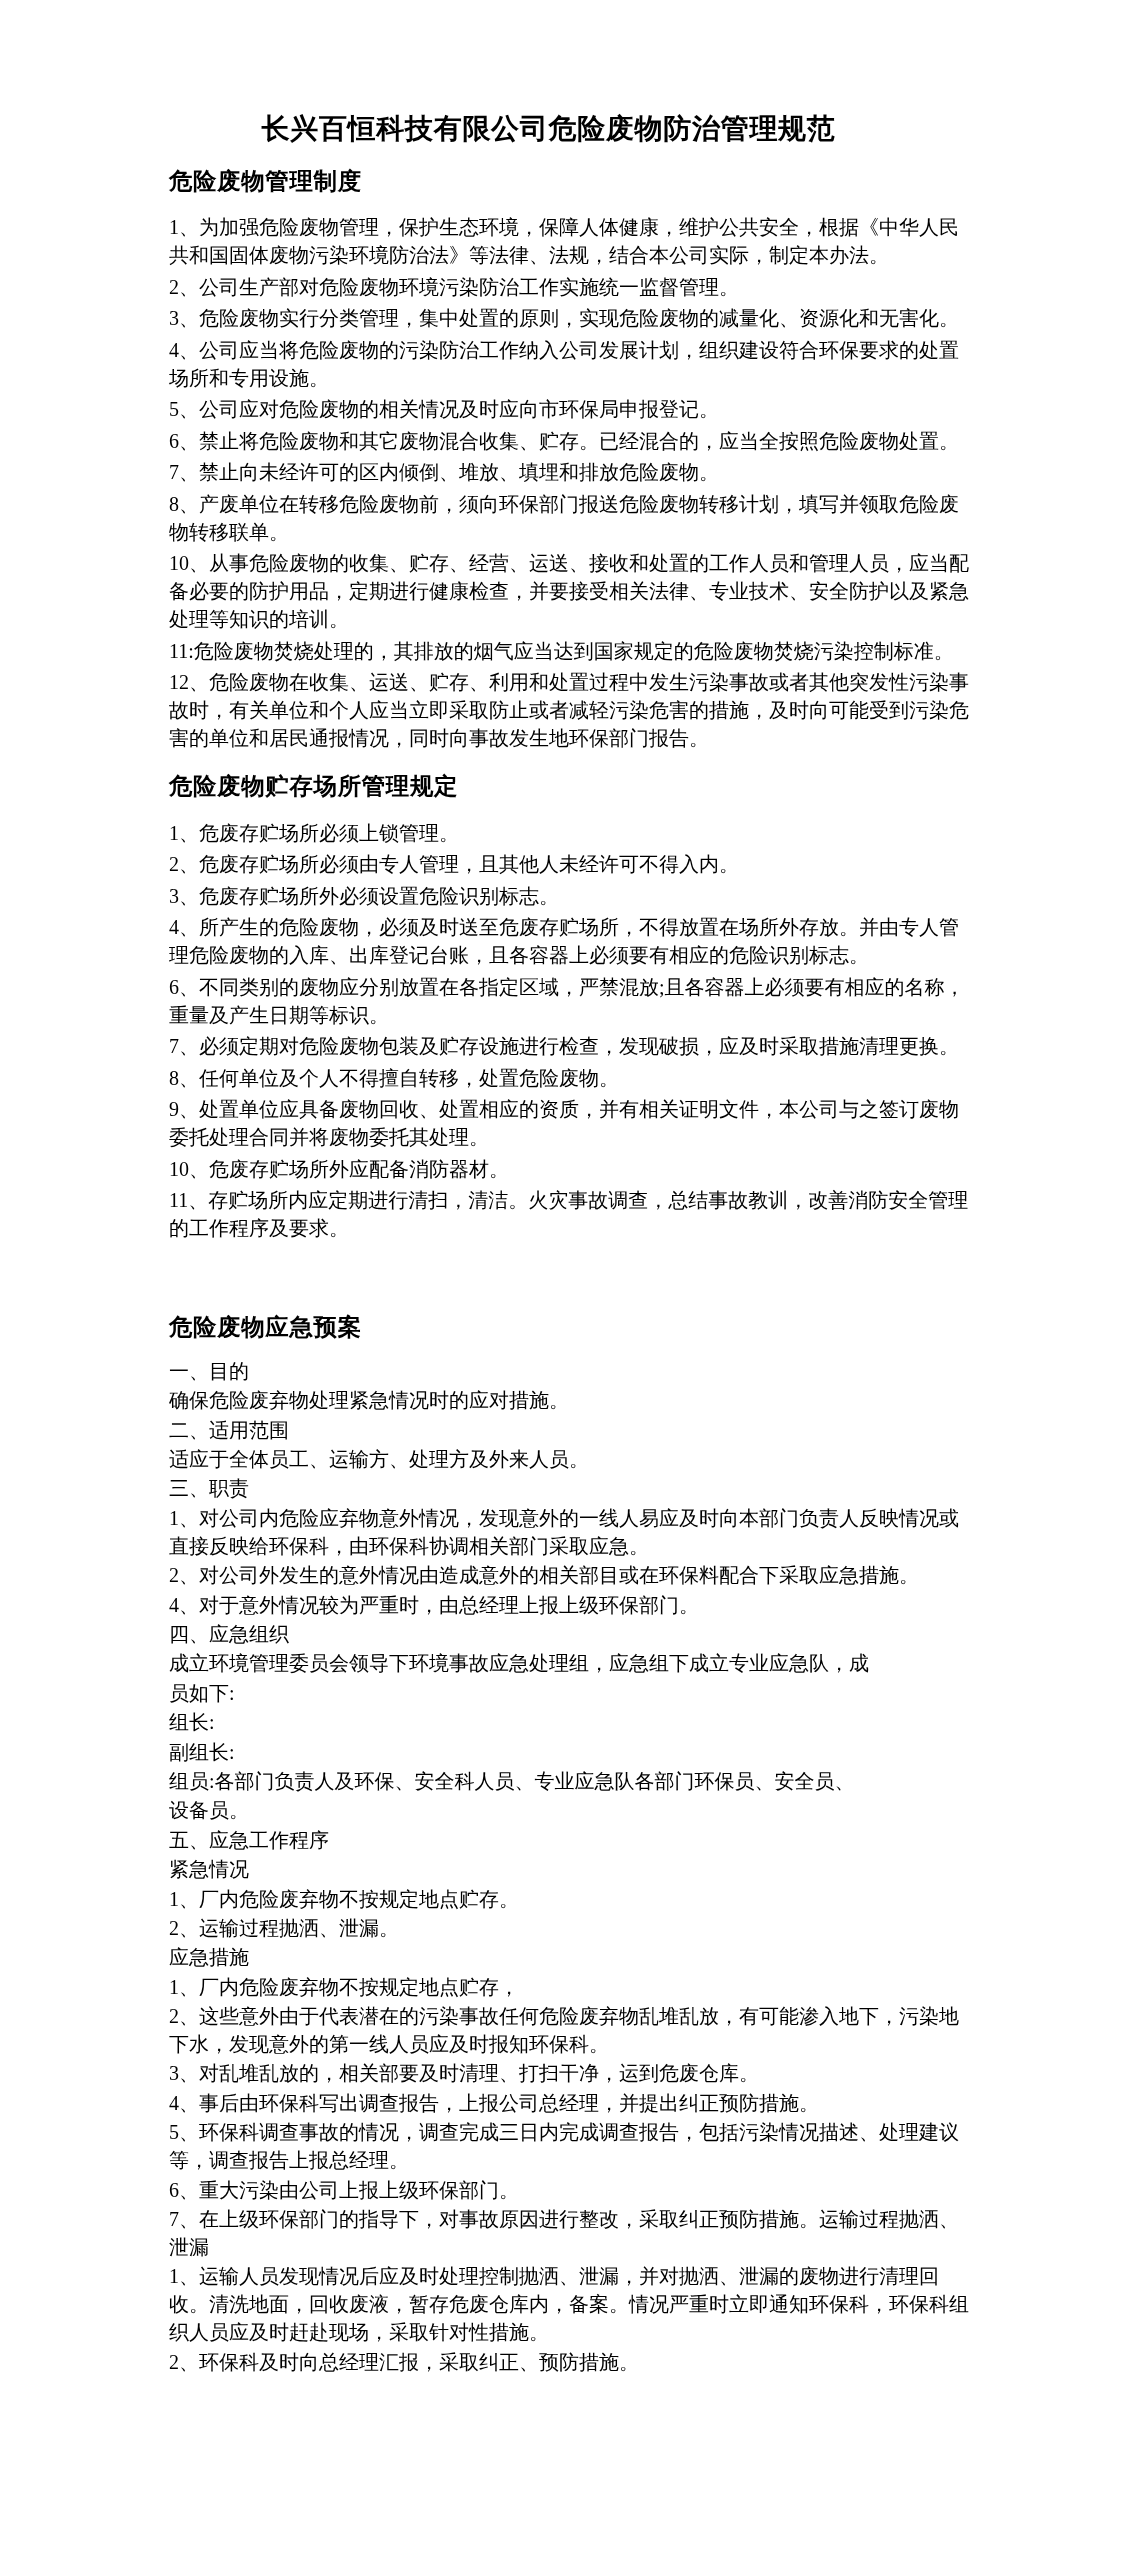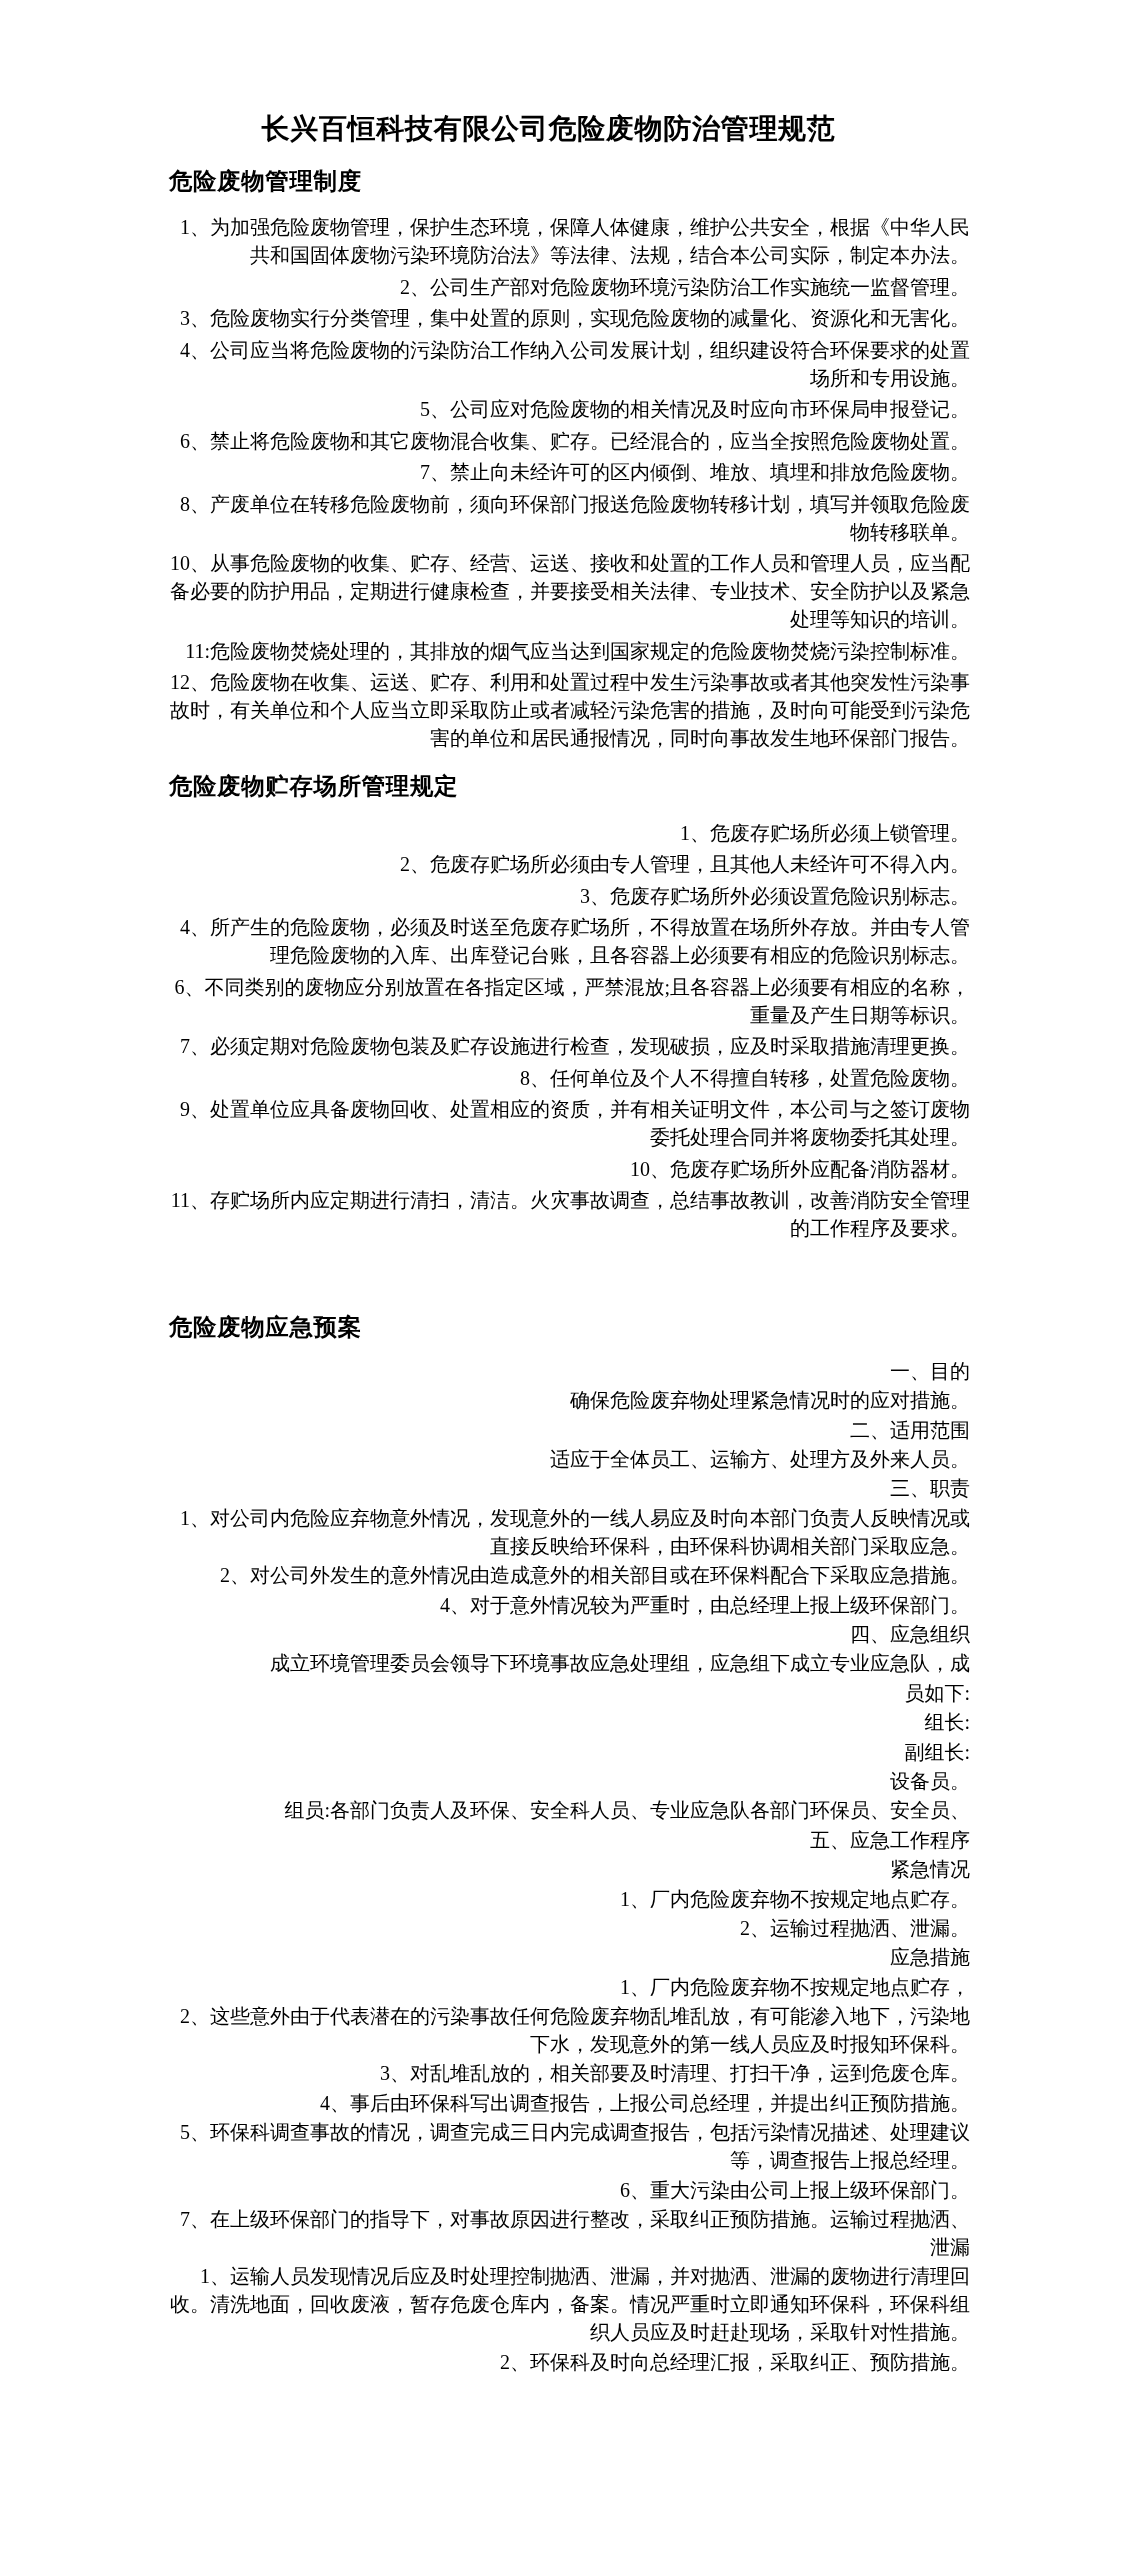--- a/index.html
+++ b/index.html
@@ -34,21 +34,21 @@
     font-size: 23.4px;
     line-height: 27px;
     font-weight: 700;
     margin: 21px 0 18.4px 0;
     letter-spacing: 0.7px;
   }
   section.doc-section p {
     font-size: 20px;
     line-height: 28px;
     margin: 0 0 3.5px 0;
-    text-align: right;
+    text-align: left;
     word-break: break-all;
   }
   
   #sections section.doc-section:nth-child(3) h2 {
     margin-top: 72px;
     margin-bottom: 15.6px;
   }
   #sections section.doc-section:nth-child(3) p {
     margin-bottom: 1.4px;
   }
@@ -94,22 +94,22 @@
         <p>适应于全体员工、运输方、处理方及外来人员。</p>
         <p>三、职责</p>
         <p>1、对公司内危险应弃物意外情况，发现意外的一线人易应及时向本部门负责人反映情况或直接反映给环保科，由环保科协调相关部门采取应急。</p>
         <p>2、对公司外发生的意外情况由造成意外的相关部目或在环保料配合下采取应急措施。</p>
         <p>4、对于意外情况较为严重时，由总经理上报上级环保部门。</p>
         <p>四、应急组织</p>
         <p>成立环境管理委员会领导下环境事故应急处理组，应急组下成立专业应急队，成</p>
         <p>员如下:</p>
         <p>组长:</p>
         <p>副组长:</p>
+        <p>组员:各部门负责人及环保、安全科人员、专业应急队各部门环保员、安全员、</p>
         <p>设备员。</p>
-        <p>组员:各部门负责人及环保、安全科人员、专业应急队各部门环保员、安全员、</p>
         <p>五、应急工作程序</p>
         <p>紧急情况</p>
         <p>1、厂内危险废弃物不按规定地点贮存。</p>
         <p>2、运输过程抛洒、泄漏。</p>
         <p>应急措施</p>
         <p>1、厂内危险废弃物不按规定地点贮存，</p>
         <p>2、这些意外由于代表潜在的污染事故任何危险废弃物乱堆乱放，有可能渗入地下，污染地下水，发现意外的第一线人员应及时报知环保科。</p>
         <p>3、对乱堆乱放的，相关部要及时清理、打扫干净，运到危废仓库。</p>
         <p>4、事后由环保科写出调查报告，上报公司总经理，并提出纠正预防措施。</p>
         <p>5、环保科调查事故的情况，调查完成三日内完成调查报告，包括污染情况描述、处理建议等，调查报告上报总经理。</p>

